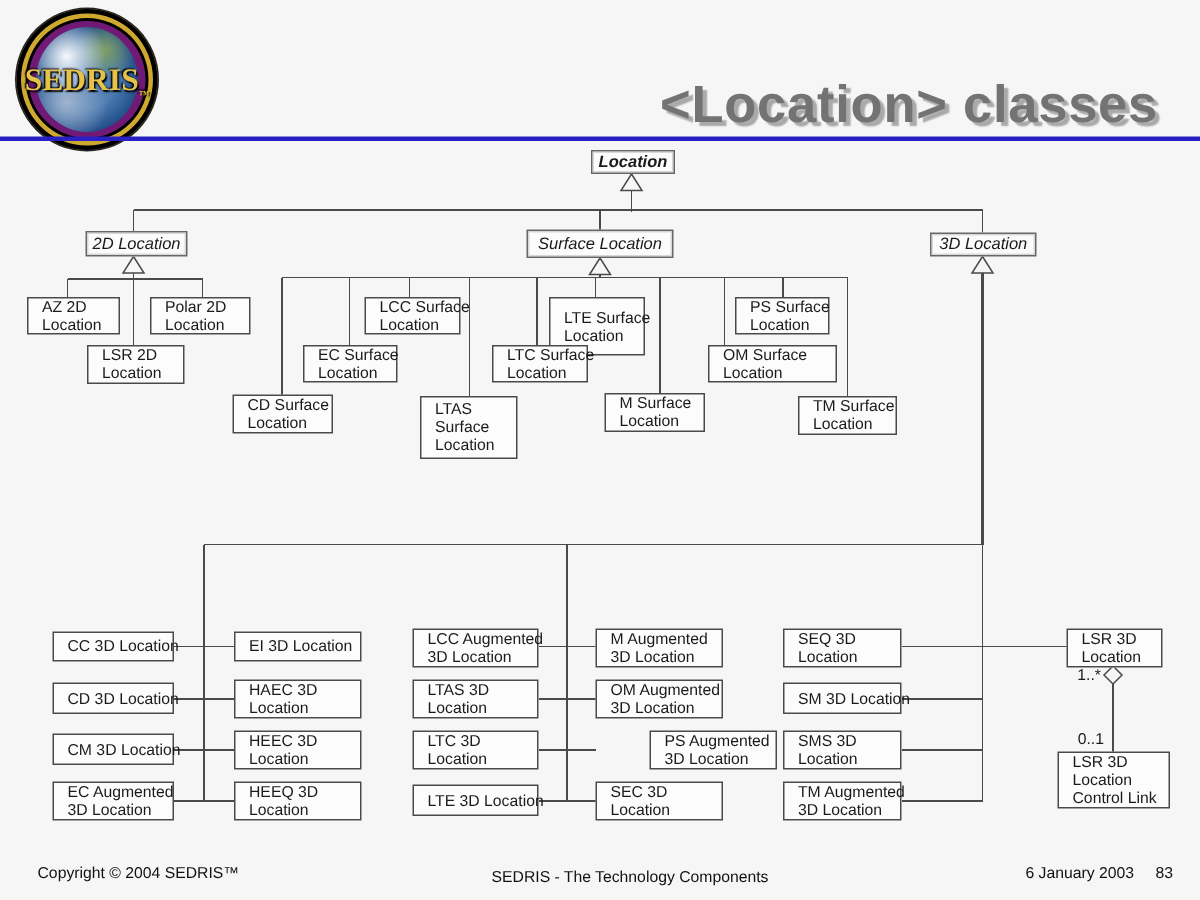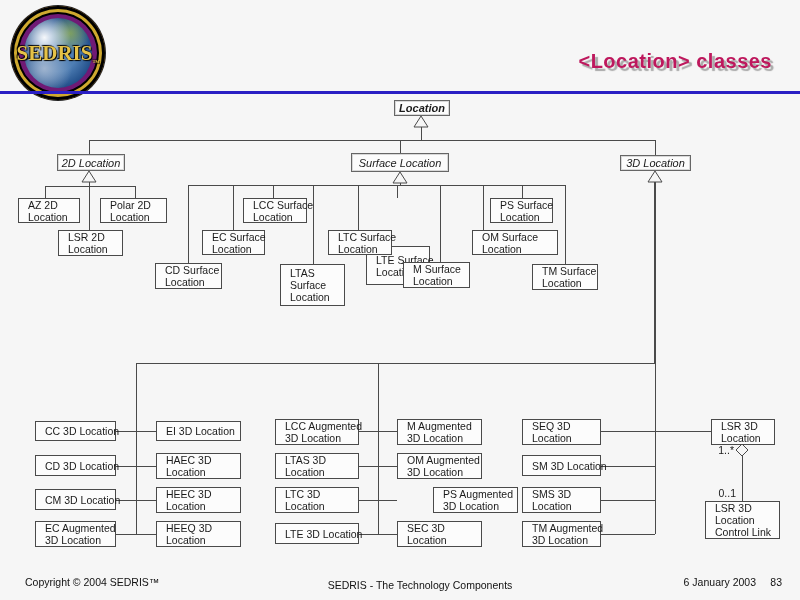--- a/index.html
+++ b/index.html
@@ -12,21 +12,21 @@
   .logo-earth{position:absolute;left:13px;top:12px;width:68px;height:70px;border-radius:50%;
         background:
           radial-gradient(circle at 30% 28%, rgba(255,255,255,.95), rgba(255,255,255,0) 38%),
           radial-gradient(circle at 68% 22%, #7d9f62, rgba(0,0,0,0) 28%),
           radial-gradient(circle at 30% 72%, #9fb4cf, rgba(0,0,0,0) 40%),
           radial-gradient(circle at 50% 50%, #4e7eb4 38%, #23508b 70%, #0b2450 100%);}
   .logo-text{position:absolute;left:0;right:0;top:35px;text-align:center;
         font-family:"Liberation Serif",serif;font-weight:bold;font-size:21px;color:#e6c348;
         text-shadow:1px 1px 1px #000,-1px -1px 1px #000;}
   .logo-text .tm{font-size:7px;vertical-align:sub;}
-  .title{position:absolute;top:50px;right:28px;font-size:20px;font-weight:bold;color:#be185d;
+  .title{position:absolute;top:50px;right:28px;font-size:35px;font-weight:bold;color:#737373;
         text-shadow:3px 3px 1px #a9a9a9;letter-spacing:.5px;}
   .rule{position:absolute;left:0;right:0;top:91px;height:3px;background:#2a1fc4;}
 
   
   .layer{position:absolute;left:0;top:0;width:800px;height:600px;}
   svg.layer{pointer-events:none;}
   .cbox{position:absolute;box-sizing:border-box;border:1px solid #4a4a4a;background:#fcfcfc;
         display:flex;flex-direction:column;justify-content:center;padding-left:9px;
         font-size:10.5px;line-height:12px;color:#1a1a1a;}
   .cbox .row{white-space:nowrap;}
@@ -125,21 +125,21 @@
         <div class="row">Location</div>
       </div>
       <div class="cbox" style="left: 58px; top: 230px; width: 65px; height: 26px;">
         <div class="row">LSR 2D</div>
         <div class="row">Location</div>
       </div>
       <div class="cbox" style="left: 243px; top: 198px; width: 64px; height: 25px;">
         <div class="row">LCC Surface</div>
         <div class="row">Location</div>
       </div>
-      <div class="cbox" style="left: 366px; top: 198px; width: 64px; height: 39px; margin-top: 48px;">
+      <div class="cbox" style="left: 366px; top: 198px; width: 64px; height: 39px;">
         <div class="row">LTE Surface</div>
         <div class="row">Location</div>
       </div>
       <div class="cbox" style="left: 490px; top: 198px; width: 63px; height: 25px;">
         <div class="row">PS Surface</div>
         <div class="row">Location</div>
       </div>
       <div class="cbox" style="left: 202px; top: 230px; width: 63px; height: 25px;">
         <div class="row">EC Surface</div>
         <div class="row">Location</div>

